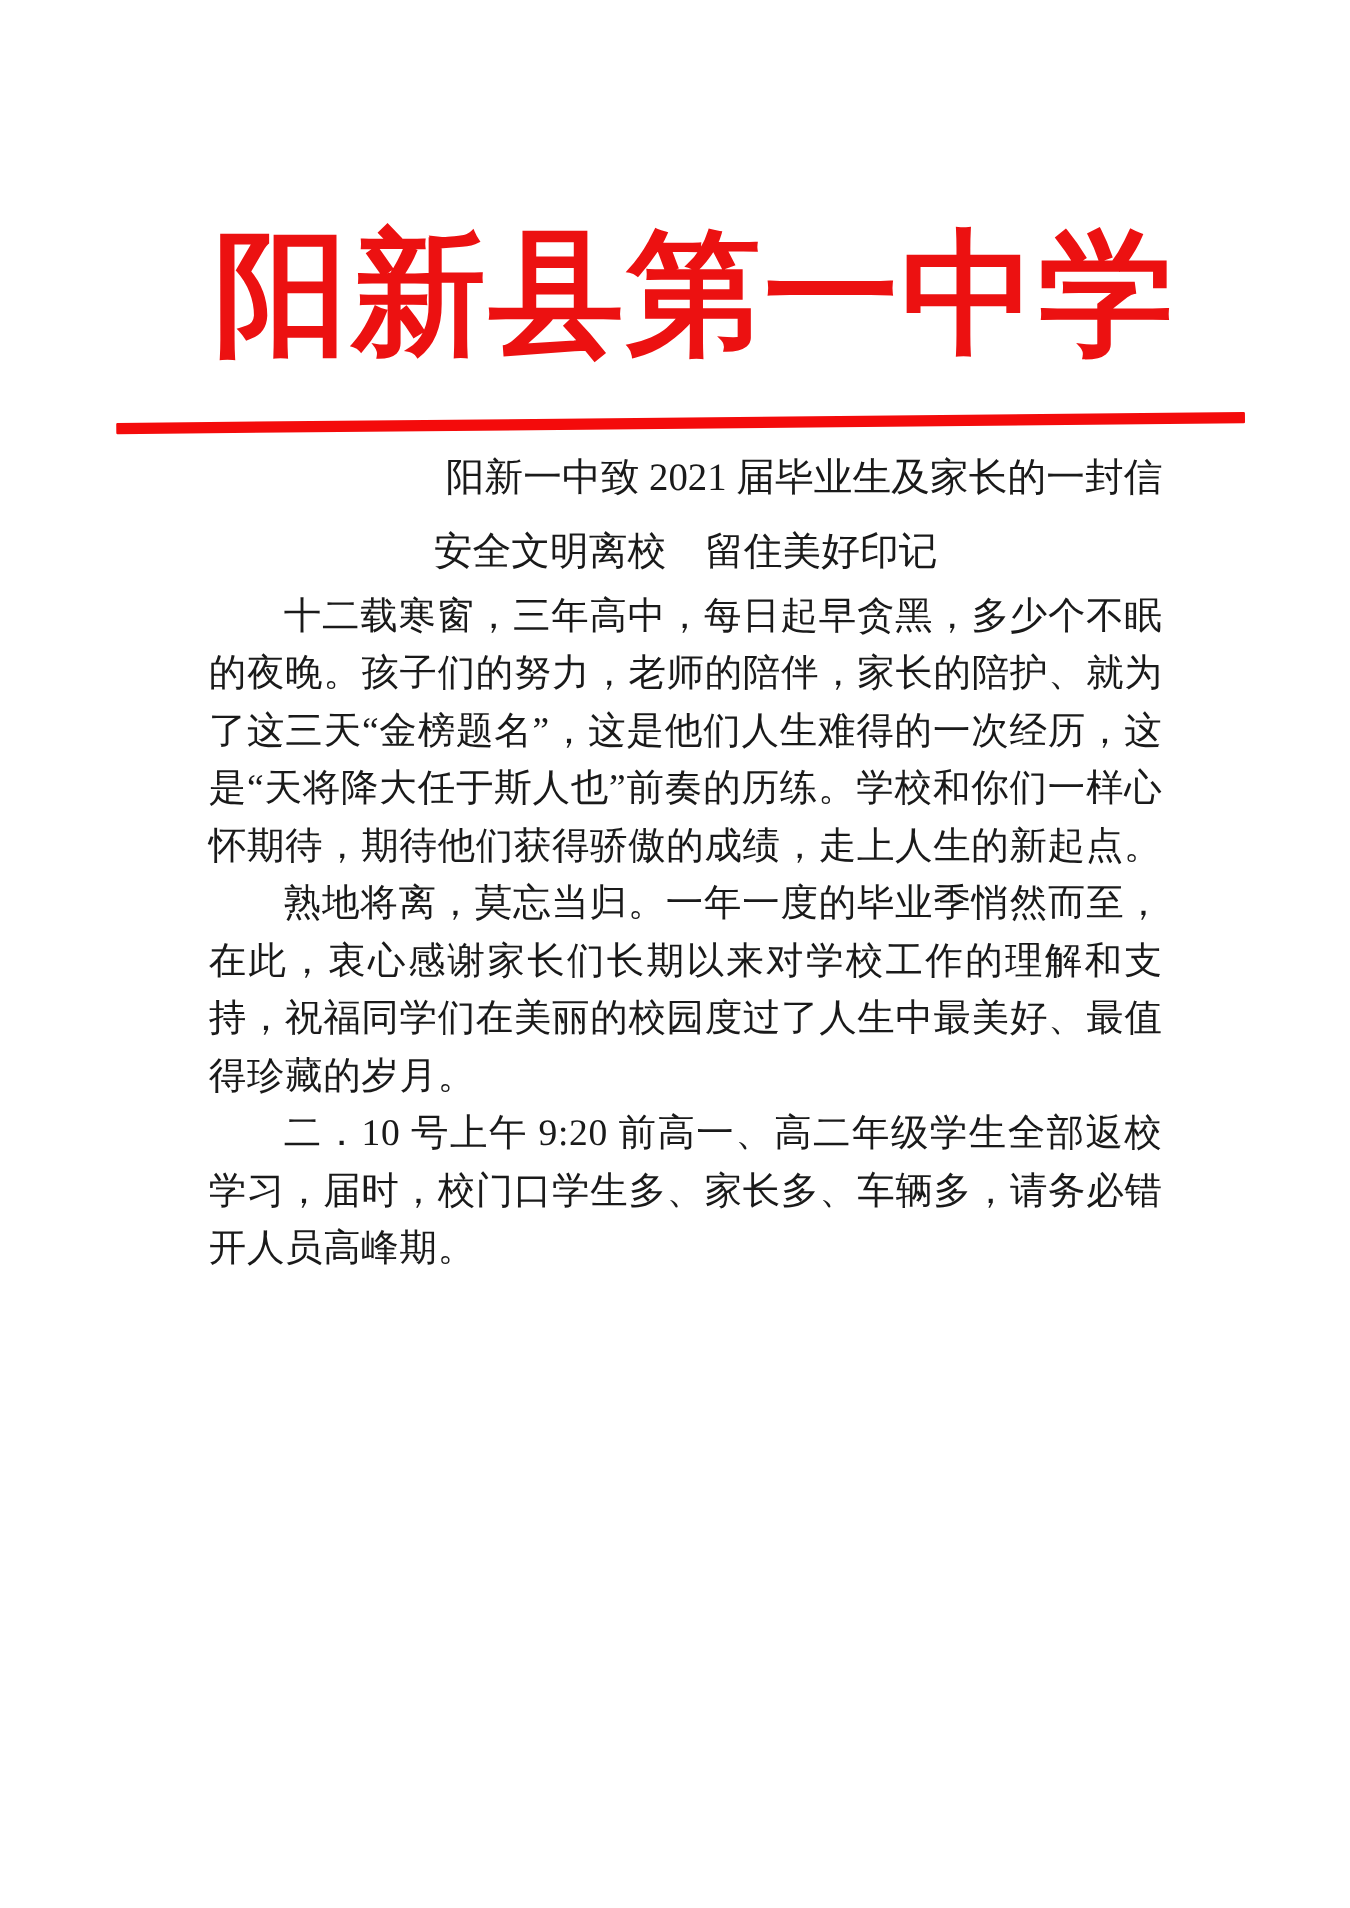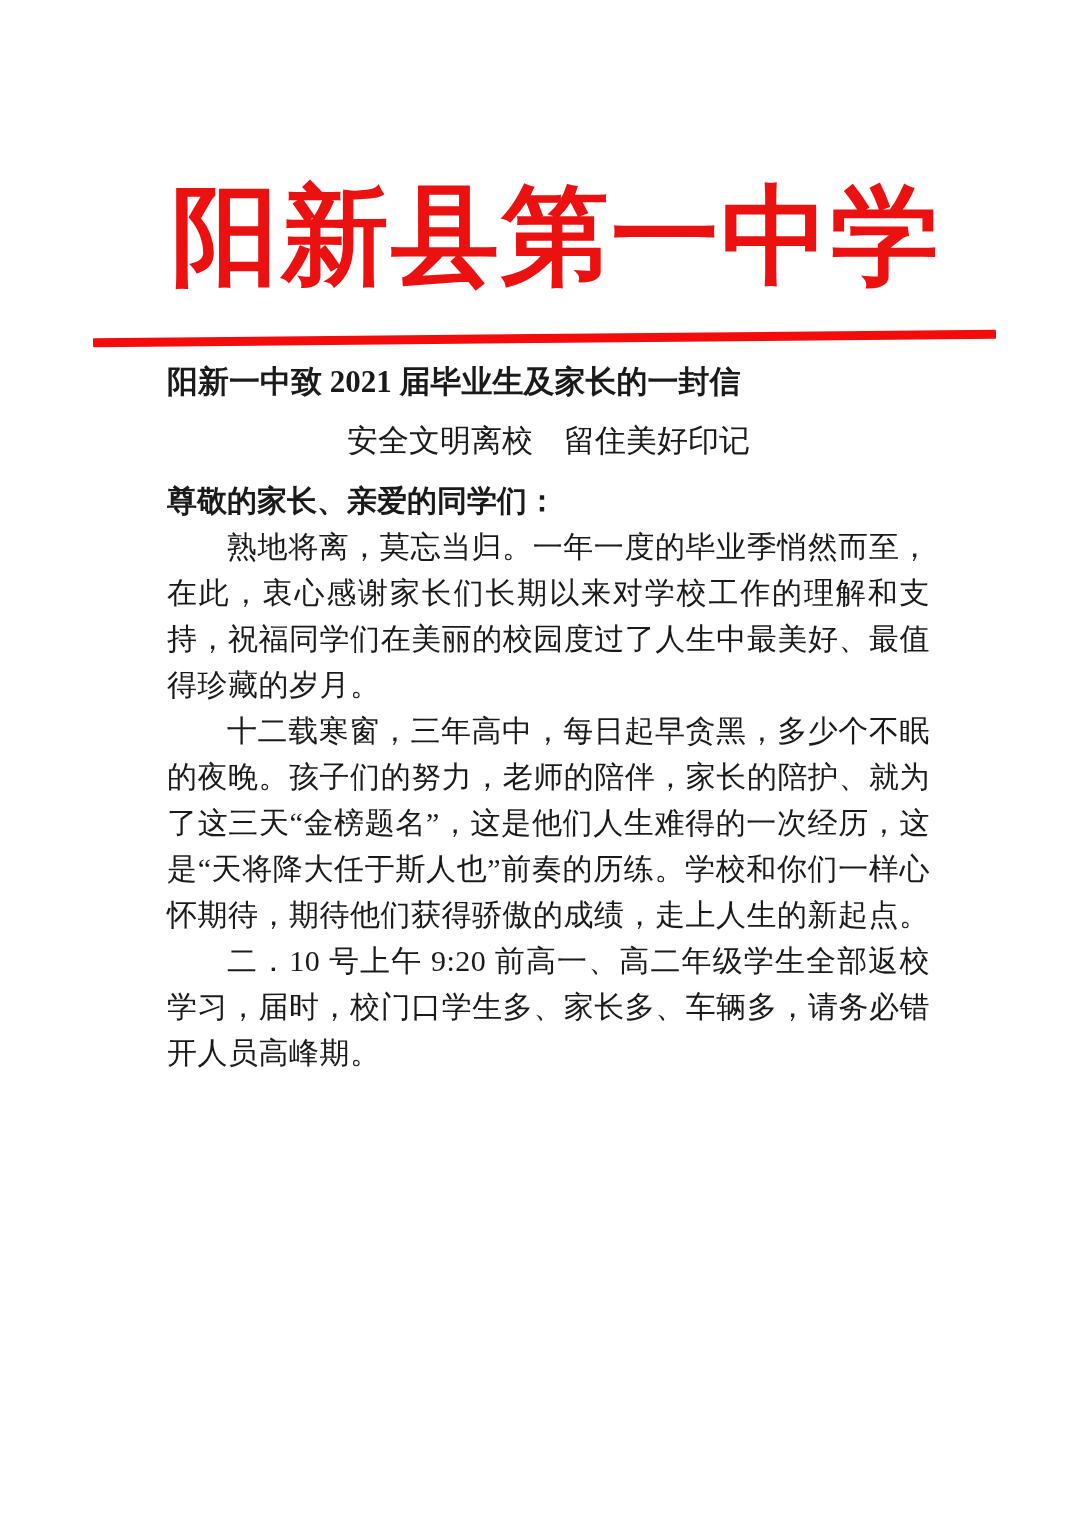--- a/index.html
+++ b/index.html
@@ -44,22 +44,22 @@
   .content {
     position: absolute;
     left: 167px;
     top: 352px;
     width: 763px;
   }
   .letter-title {
     margin: 0;
     font-size: 31px;
     line-height: 60px;
-    font-weight: bold;
-    text-align: left;
+    font-weight: normal;
+    text-align: right;
     white-space: nowrap;
   }
   .letter-subtitle {
     margin: 0;
     font-size: 31px;
     line-height: 58px;
     font-weight: normal;
     text-align: center;
     white-space: nowrap;
   }
@@ -87,25 +87,24 @@
   <h1 class="school-name">阳新县第一中学</h1>
 
   <div class="header-divider"></div>
 
   <main class="content">
 
     <h2 class="letter-title">阳新一中致 2021 届毕业生及家长的一封信</h2>
 
     <h3 class="letter-subtitle">安全文明离校　留住美好印记</h3>
 
-    <p class="salutation">尊敬的家长、亲爱的同学们：</p>
+
+    <p class="para">十二载寒窗，三年高中，每日起早贪黑，多少个不眠的夜晚。孩子们的努力，老师的陪伴，家长的陪护、就为了这三天“金榜题名”，这是他们人生难得的一次经历，这是“天将降大任于斯人也”前奏的历练。学校和你们一样心怀期待，期待他们获得骄傲的成绩，走上人生的新起点。</p>
 
     <p class="para">熟地将离，莫忘当归。一年一度的毕业季悄然而至，在此，衷心感谢家长们长期以来对学校工作的理解和支持，祝福同学们在美丽的校园度过了人生中最美好、最值得珍藏的岁月。</p>
-
-    <p class="para">十二载寒窗，三年高中，每日起早贪黑，多少个不眠的夜晚。孩子们的努力，老师的陪伴，家长的陪护、就为了这三天“金榜题名”，这是他们人生难得的一次经历，这是“天将降大任于斯人也”前奏的历练。学校和你们一样心怀期待，期待他们获得骄傲的成绩，走上人生的新起点。</p>
 
 
 
 
     <p class="para">二．10 号上午 9:20 前高一、高二年级学生全部返校学习，届时，校门口学生多、家长多、车辆多，请务必错开人员高峰期。</p>
 
   </main>
 </div>
 
 </body></html>

